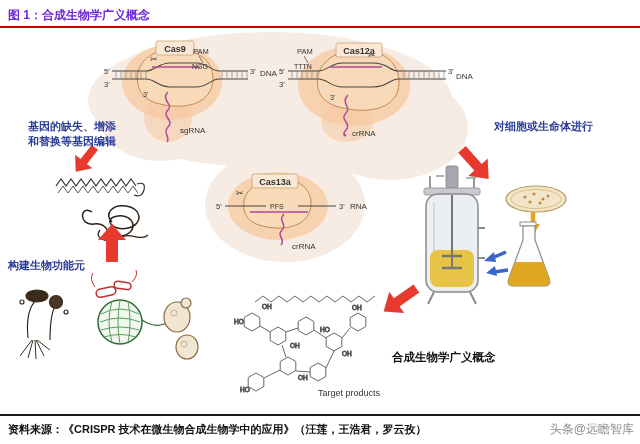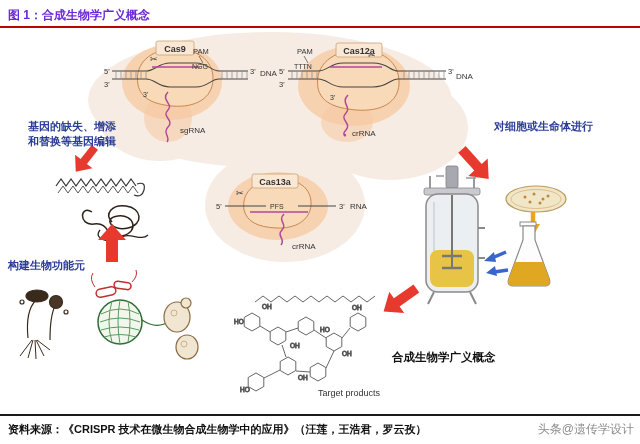--- a/index.html
+++ b/index.html
@@ -240,13 +240,13 @@
 <div class="blue-label" style="left:8px;top:258px;text-align:right;">
   <div>构建生物功能元</div>
 </div>
 
 <div class="black-label" style="left:392px;top:350px;">合成生物学广义概念</div>
 
 <div class="tp-label" style="left:278px;top:388px;margin-left:40px;">Target products</div>
 
 <div class="footer-rule"></div>
 <div class="footer-source">资料来源：《CRISPR 技术在微生物合成生物学中的应用》（汪莲，王浩君，罗云孜）</div>
-<div class="watermark">头条@遗传学设计</div>
+<div class="watermark">头条@远瞻智库</div>
 
 </body></html>

